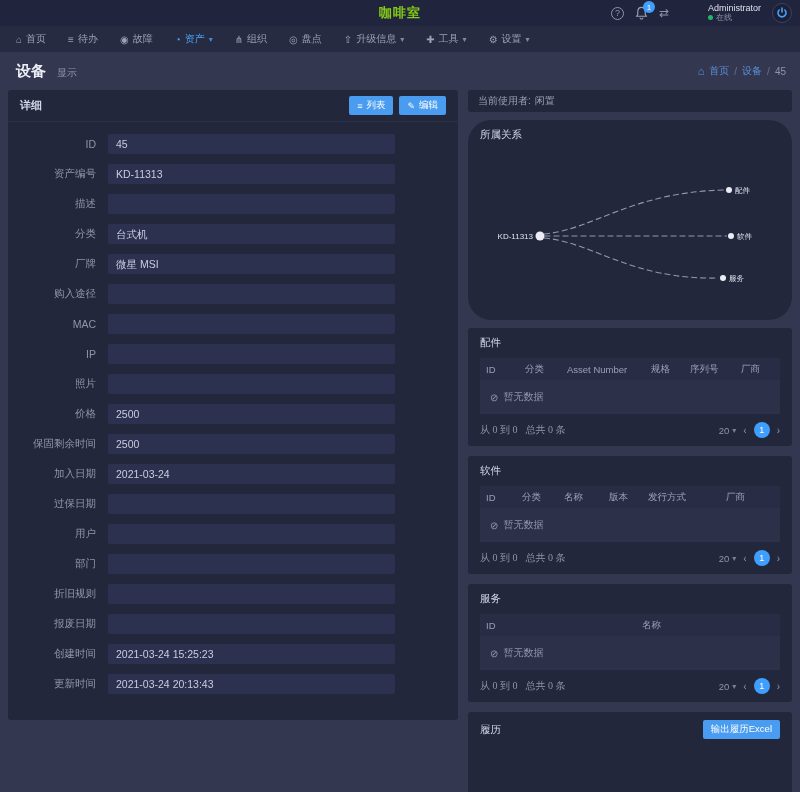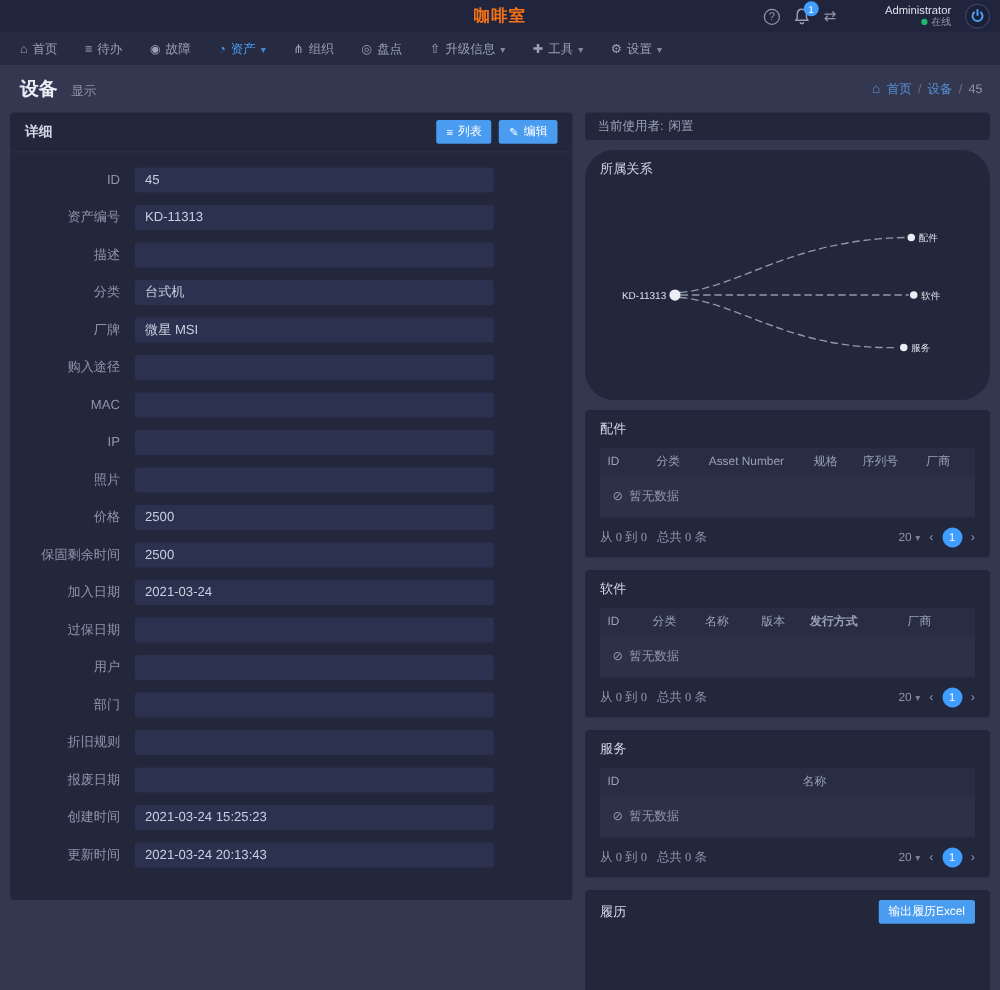--- a/index.html
+++ b/index.html
@@ -1,29 +1,29 @@
 <!DOCTYPE html>
 <html><head>
 <meta charset="utf-8">
 <style>
   * { margin:0; padding:0; box-sizing:border-box; }
   html,body { width:800px; height:792px; overflow:hidden; }
   body { font-family:"Liberation Sans", sans-serif; background:#333850; color:#c3c7d9; font-size:11px; }
 
   
   .topbar { position:relative; height:26px; background:#20253d; display:flex; align-items:center; justify-content:center; }
-  .topbar-title { color:#f97316; font-size:13px; font-weight:bold; letter-spacing:1px; }
+  .topbar-title { color:#84cc16; font-size:13px; font-weight:bold; letter-spacing:1px; }
   .topbar-right { position:absolute; right:8px; top:0; height:26px; display:flex; align-items:center; gap:11px; }
   .help-circ { width:13px; height:13px; border:1px solid #8f95ab; border-radius:50%; color:#8f95ab; font-size:9px; display:flex; align-items:center; justify-content:center; cursor:pointer; }
   .bell-wrap { position:relative; display:flex; align-items:center; cursor:pointer; }
   .nbadge { position:absolute; top:-5px; right:-7px; min-width:12px; height:12px; border-radius:7px; background:#409eff; color:#fff; font-size:8px; display:flex; align-items:center; justify-content:center; padding:0 2px; }
   .shuffle { color:#8f95ab; font-size:12px; cursor:pointer; }
   .userblock { text-align:right; line-height:1.1; cursor:pointer;margin-left:28px; }
   .uname { color:#dfe2ee; font-size:9px; }
-  .ustatus { color:#8f95ab; font-size:8px; display:flex; align-items:center; justify-content:flex-end; gap:3px; }
+  .ustatus { color:#8f95ab; font-size:8px; display:flex; align-items:center; gap:3px; }
   .gdot { width:5px; height:5px; border-radius:50%; background:#21b66e; display:inline-block; }
   .avatar { width:20px; height:20px; border-radius:50%; background:#1b2036; border:1px solid #394266; display:flex; align-items:center; justify-content:center; cursor:pointer; }
 
   
   .nav { height:26px; background:#262b42; display:flex; align-items:center; padding:0 6px; gap:2px; }
   .nav-item { display:flex; align-items:center; gap:4px; padding:0 10px; height:26px; color:#9aa0b5; font-size:10px; cursor:pointer; }
   .nav-item .nico { font-size:10px; }
   .nav-item.active { color:#4aa0f6; }
   .caret { font-size:8px; opacity:.8; }
 
@@ -329,21 +329,21 @@
               </div>
             </div>
           </section>
           <section class="panel tbl-panel">
             <div class="tbl-title">软件</div>
             <div class="thead">
               <span class="th" style="width: 12%;">ID</span>
               <span class="th" style="width: 14%;">分类</span>
               <span class="th" style="width: 15%;">名称</span>
               <span class="th" style="width: 13%;">版本</span>
-              <span class="th" style="width: 26%; font-weight: bold;">发行方式</span>
+              <span class="th" style="width: 26%;">发行方式</span>
               <span class="th" style="width: 20%;">厂商</span>
             </div>
             <div class="tempty">
               <span>⊘</span>
               <span>暂无数据</span>
             </div>
             <div class="tfoot">
               <div class="tf-left">
                 <span>从 0 到 0</span>
                 <span>总共 0 条</span>

